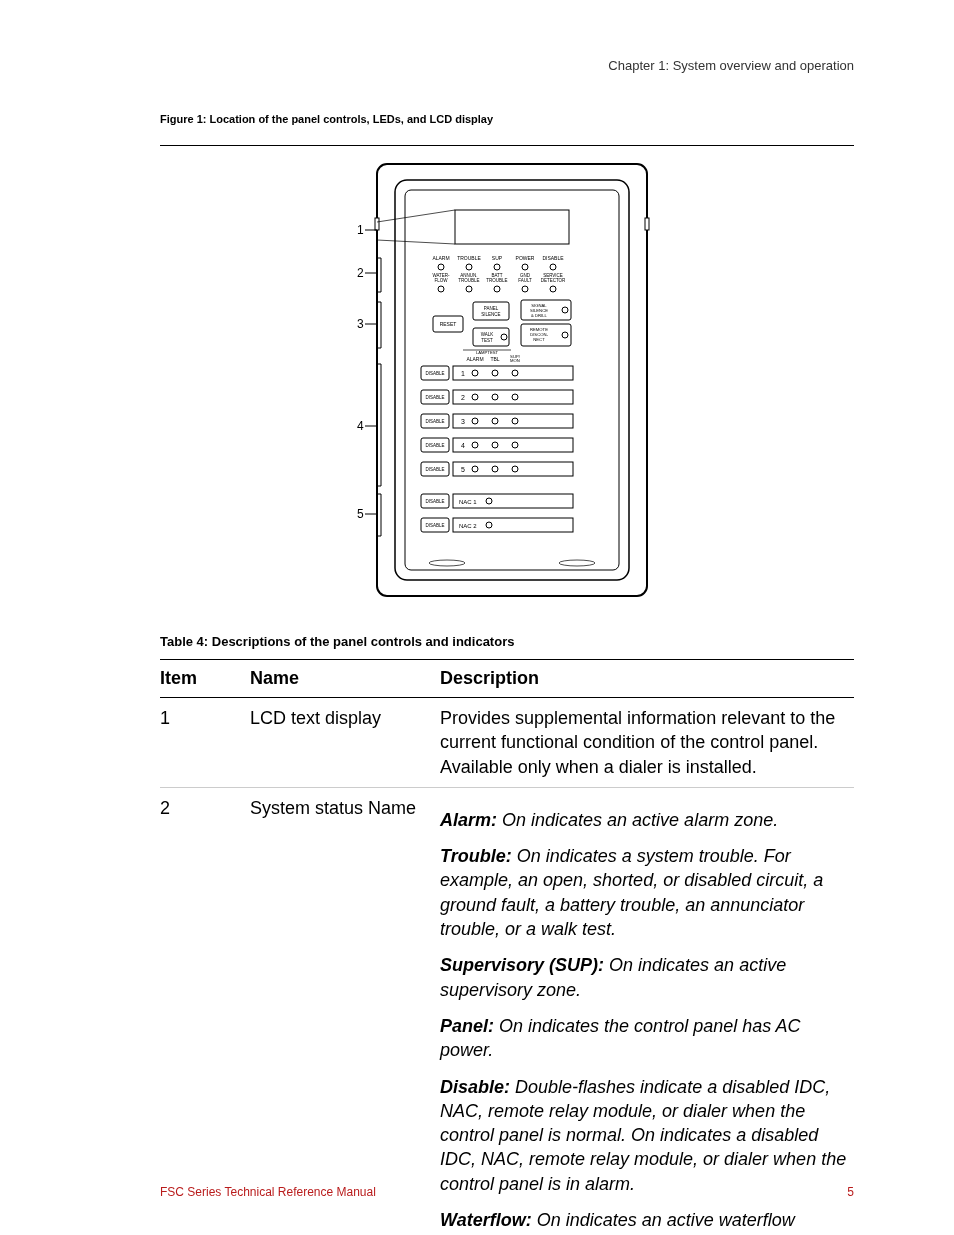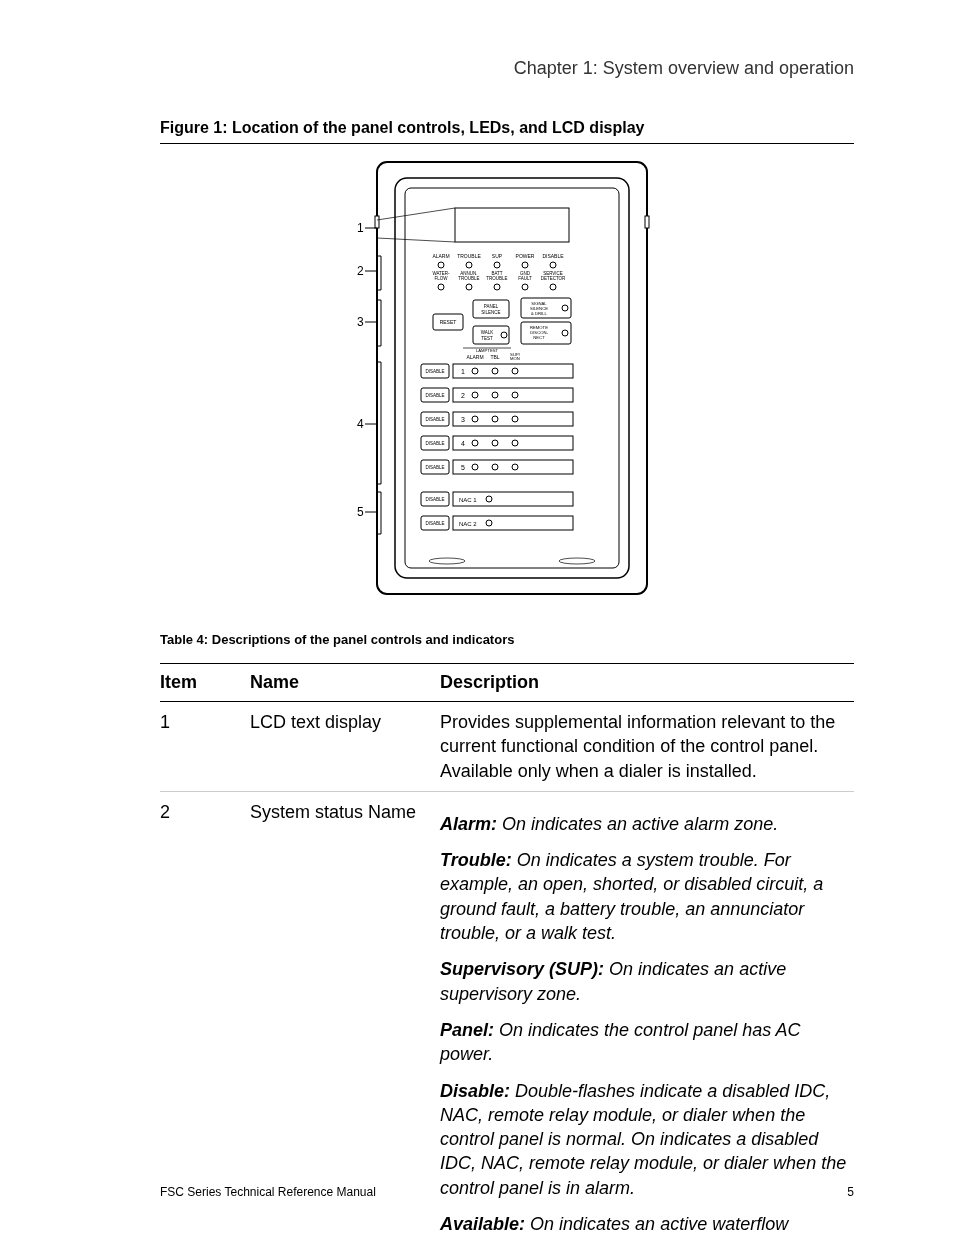--- a/index.html
+++ b/index.html
@@ -12,54 +12,54 @@
   }
   .page {
     width: 954px;
     height: 1235px;
     margin: 0 auto;
     padding: 58px 100px 0 160px;
     position: relative;
   }
   .chapter-header {
     text-align: right;
-    font-size: 18px;
+    font-size: 13px;
     color: #333;
     margin-bottom: 40px;
   }
   h1.main-title {
     font-size: 30px;
     font-weight: bold;
     color: #888;
     margin: 0 0 40px 0;
   }
   .fig-caption {
-    font-size: 16px;
+    font-size: 11px;
     font-weight: bold;
     border-bottom: 1px solid #000;
-    padding-bottom: 6px;
+    padding-bottom: 20px;
     margin-bottom: 14px;
   }
   .figure-area {
     text-align: center;
     margin-bottom: 30px;
   }
   .panel-diagram {
     display: inline-block;
     position: relative;
     width: 320px;
     height: 440px;
   }
   
   .panel-svg { display:block; margin:0 auto; }
   .table-caption {
     font-size: 13px;
     font-weight: bold;
     border-bottom: 1px solid #000;
-    padding-bottom: 16px;
+    padding-bottom: 10px;
     margin-top: 30px;
     margin-bottom: 0;
   }
   table.desc-table {
     width: 100%;
     border-collapse: collapse;
     font-size: 18px;
   }
   table.desc-table th {
     text-align: left;
@@ -77,21 +77,21 @@
   .col-item { width: 90px; }
   .col-name { width: 190px; }
   .desc-block p { margin: 12px 0 10px 0; font-style: italic; }
   .desc-block p:last-child { margin-bottom: 0; }
   .footer {
     position: absolute;
     bottom: 36px;
     left: 160px;
     right: 100px;
     font-size: 12px;
-    color: #000000;
+    color: #b91c1c;
     display: flex;
     justify-content: space-between;
   }
 </style>
 </head>
 <body>
 
 <div class="page">
 
   <div class="chapter-header">Chapter 1: System overview and operation</div>
@@ -282,21 +282,21 @@
       <tr>
         <td style="border-bottom:none;">2</td>
         <td style="border-bottom:none;">System status Name</td>
         <td style="border-bottom:none;">
           <div class="desc-block" id="row2desc">
               <p><b>Alarm:</b> On indicates an active alarm zone.</p>
               <p><b>Trouble:</b> On indicates a system trouble. For example, an open, shorted, or disabled circuit, a ground fault, a battery trouble, an annunciator trouble, or a walk test.</p>
               <p><b>Supervisory (SUP):</b> On indicates an active supervisory zone.</p>
               <p><b>Panel:</b> On indicates the control panel has AC power.</p>
               <p><b>Disable:</b> Double-flashes indicate a disabled IDC, NAC, remote relay module, or dialer when the control panel is normal. On indicates a disabled IDC, NAC, remote relay module, or dialer when the control panel is in alarm.</p>
-              <p><b>Available:</b> On indicates an active waterflow switch.</p>
+              <p><b>Waterflow:</b> On indicates an active waterflow switch.</p>
             </div>
         </td>
       </tr>
     </tbody>
   </table>
 
   <div class="footer">
     <span>FSC Series Technical Reference Manual</span>
     <span>5</span>
   </div>

